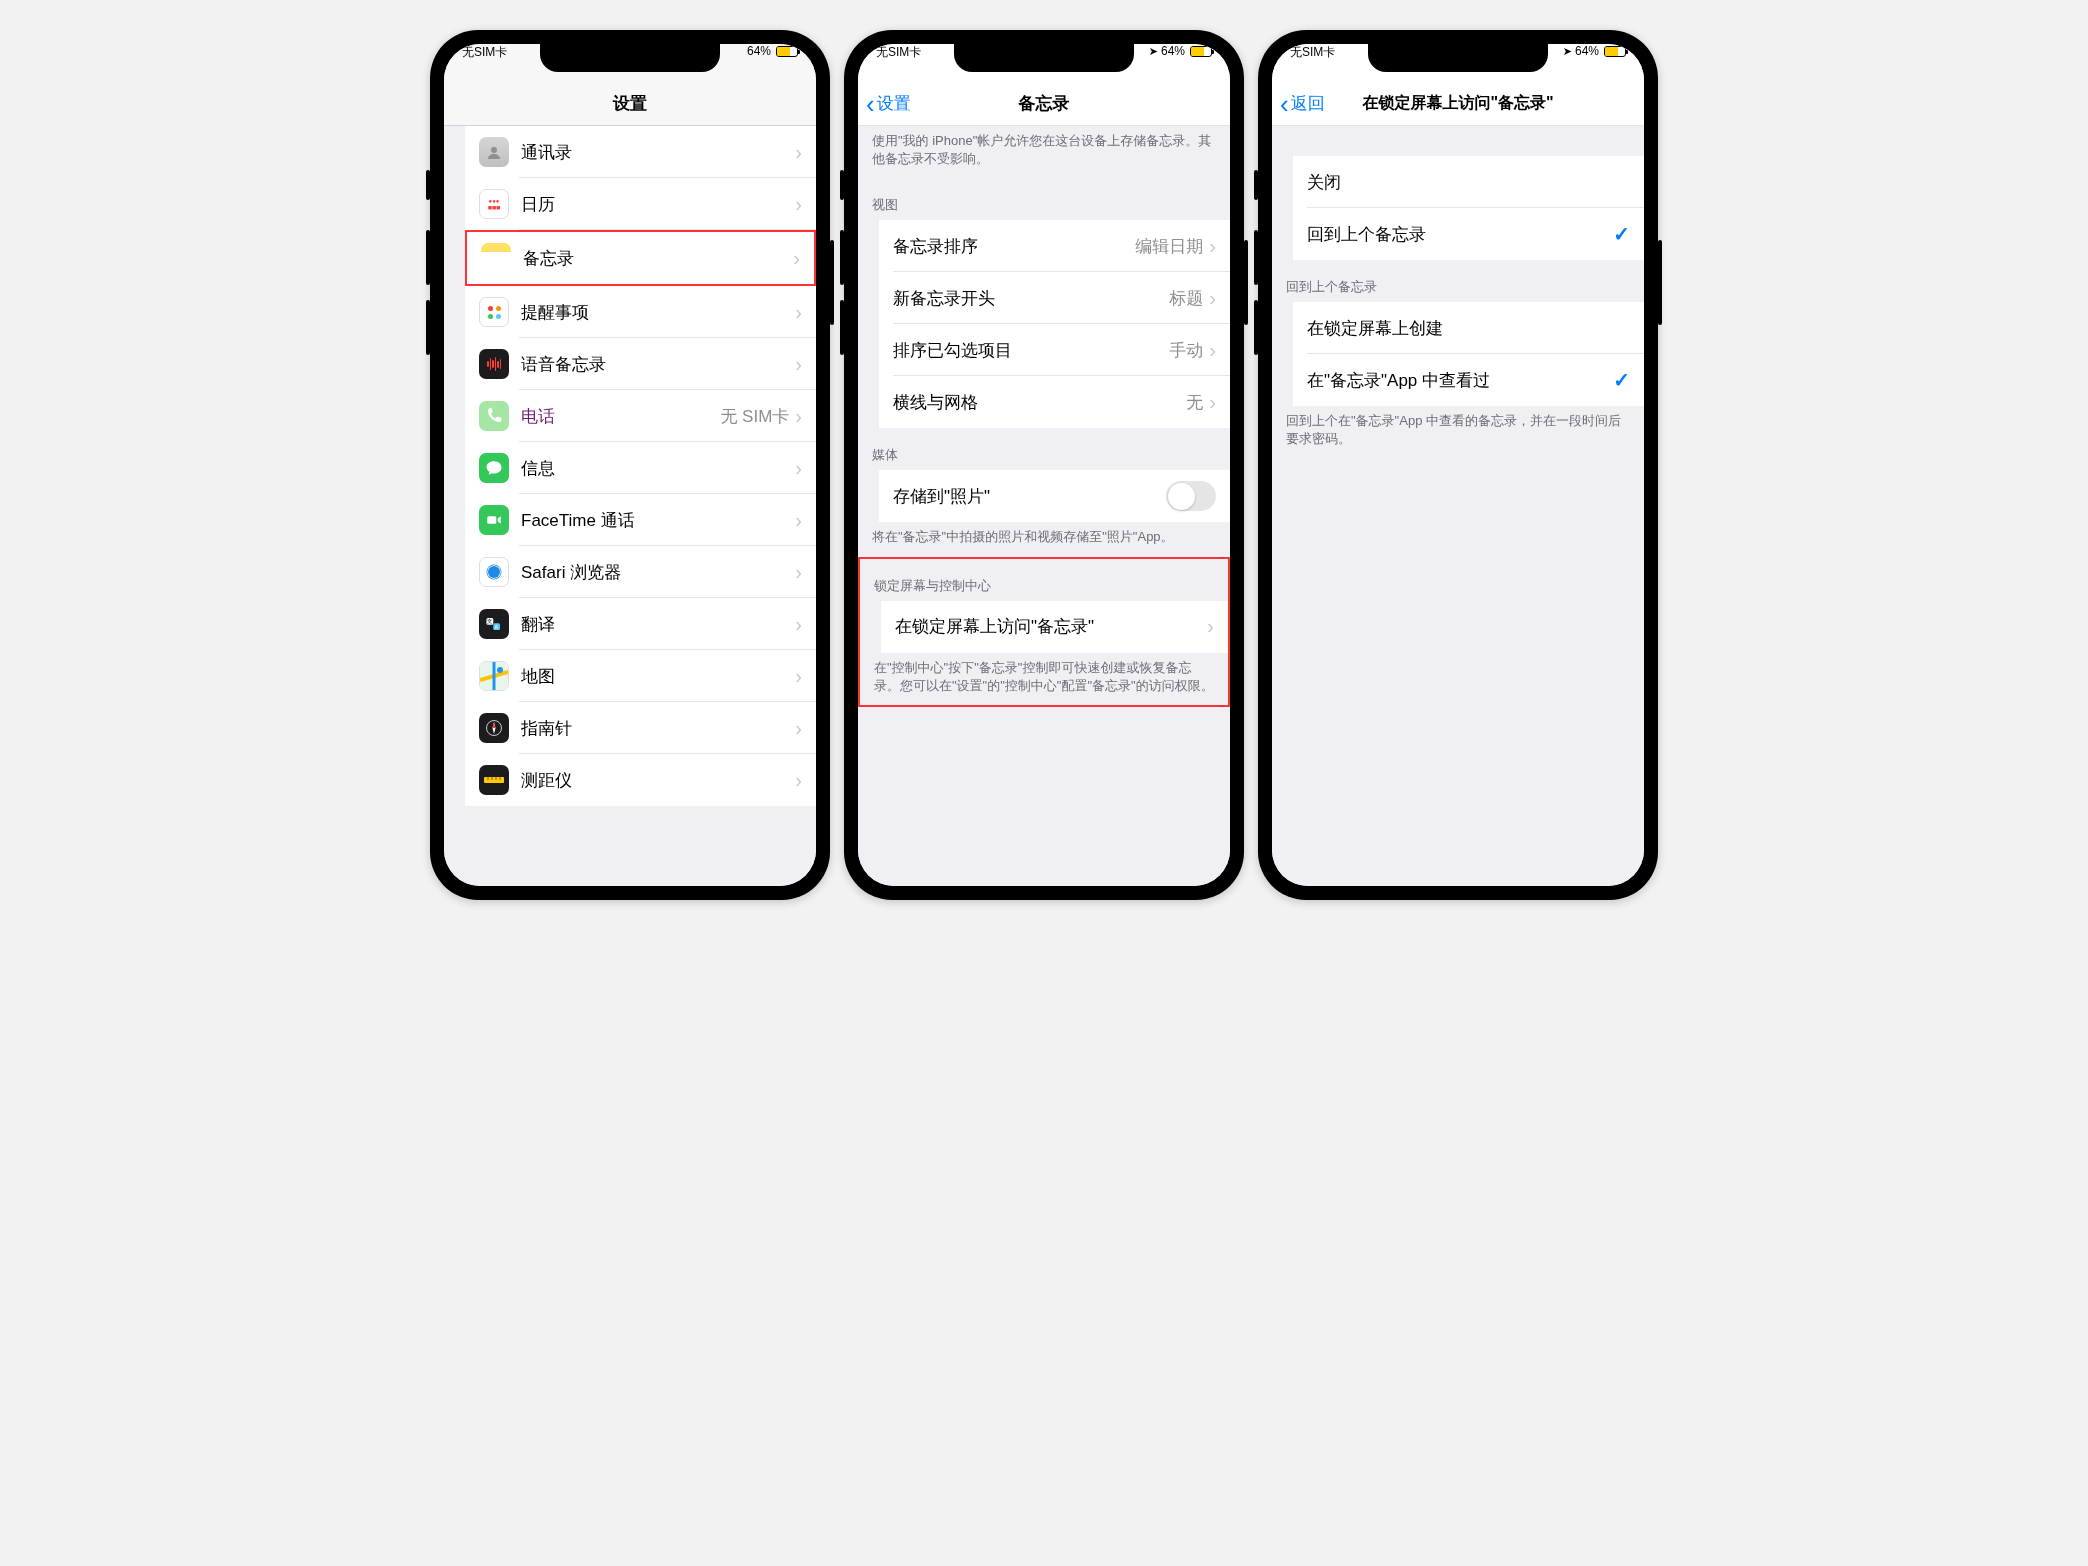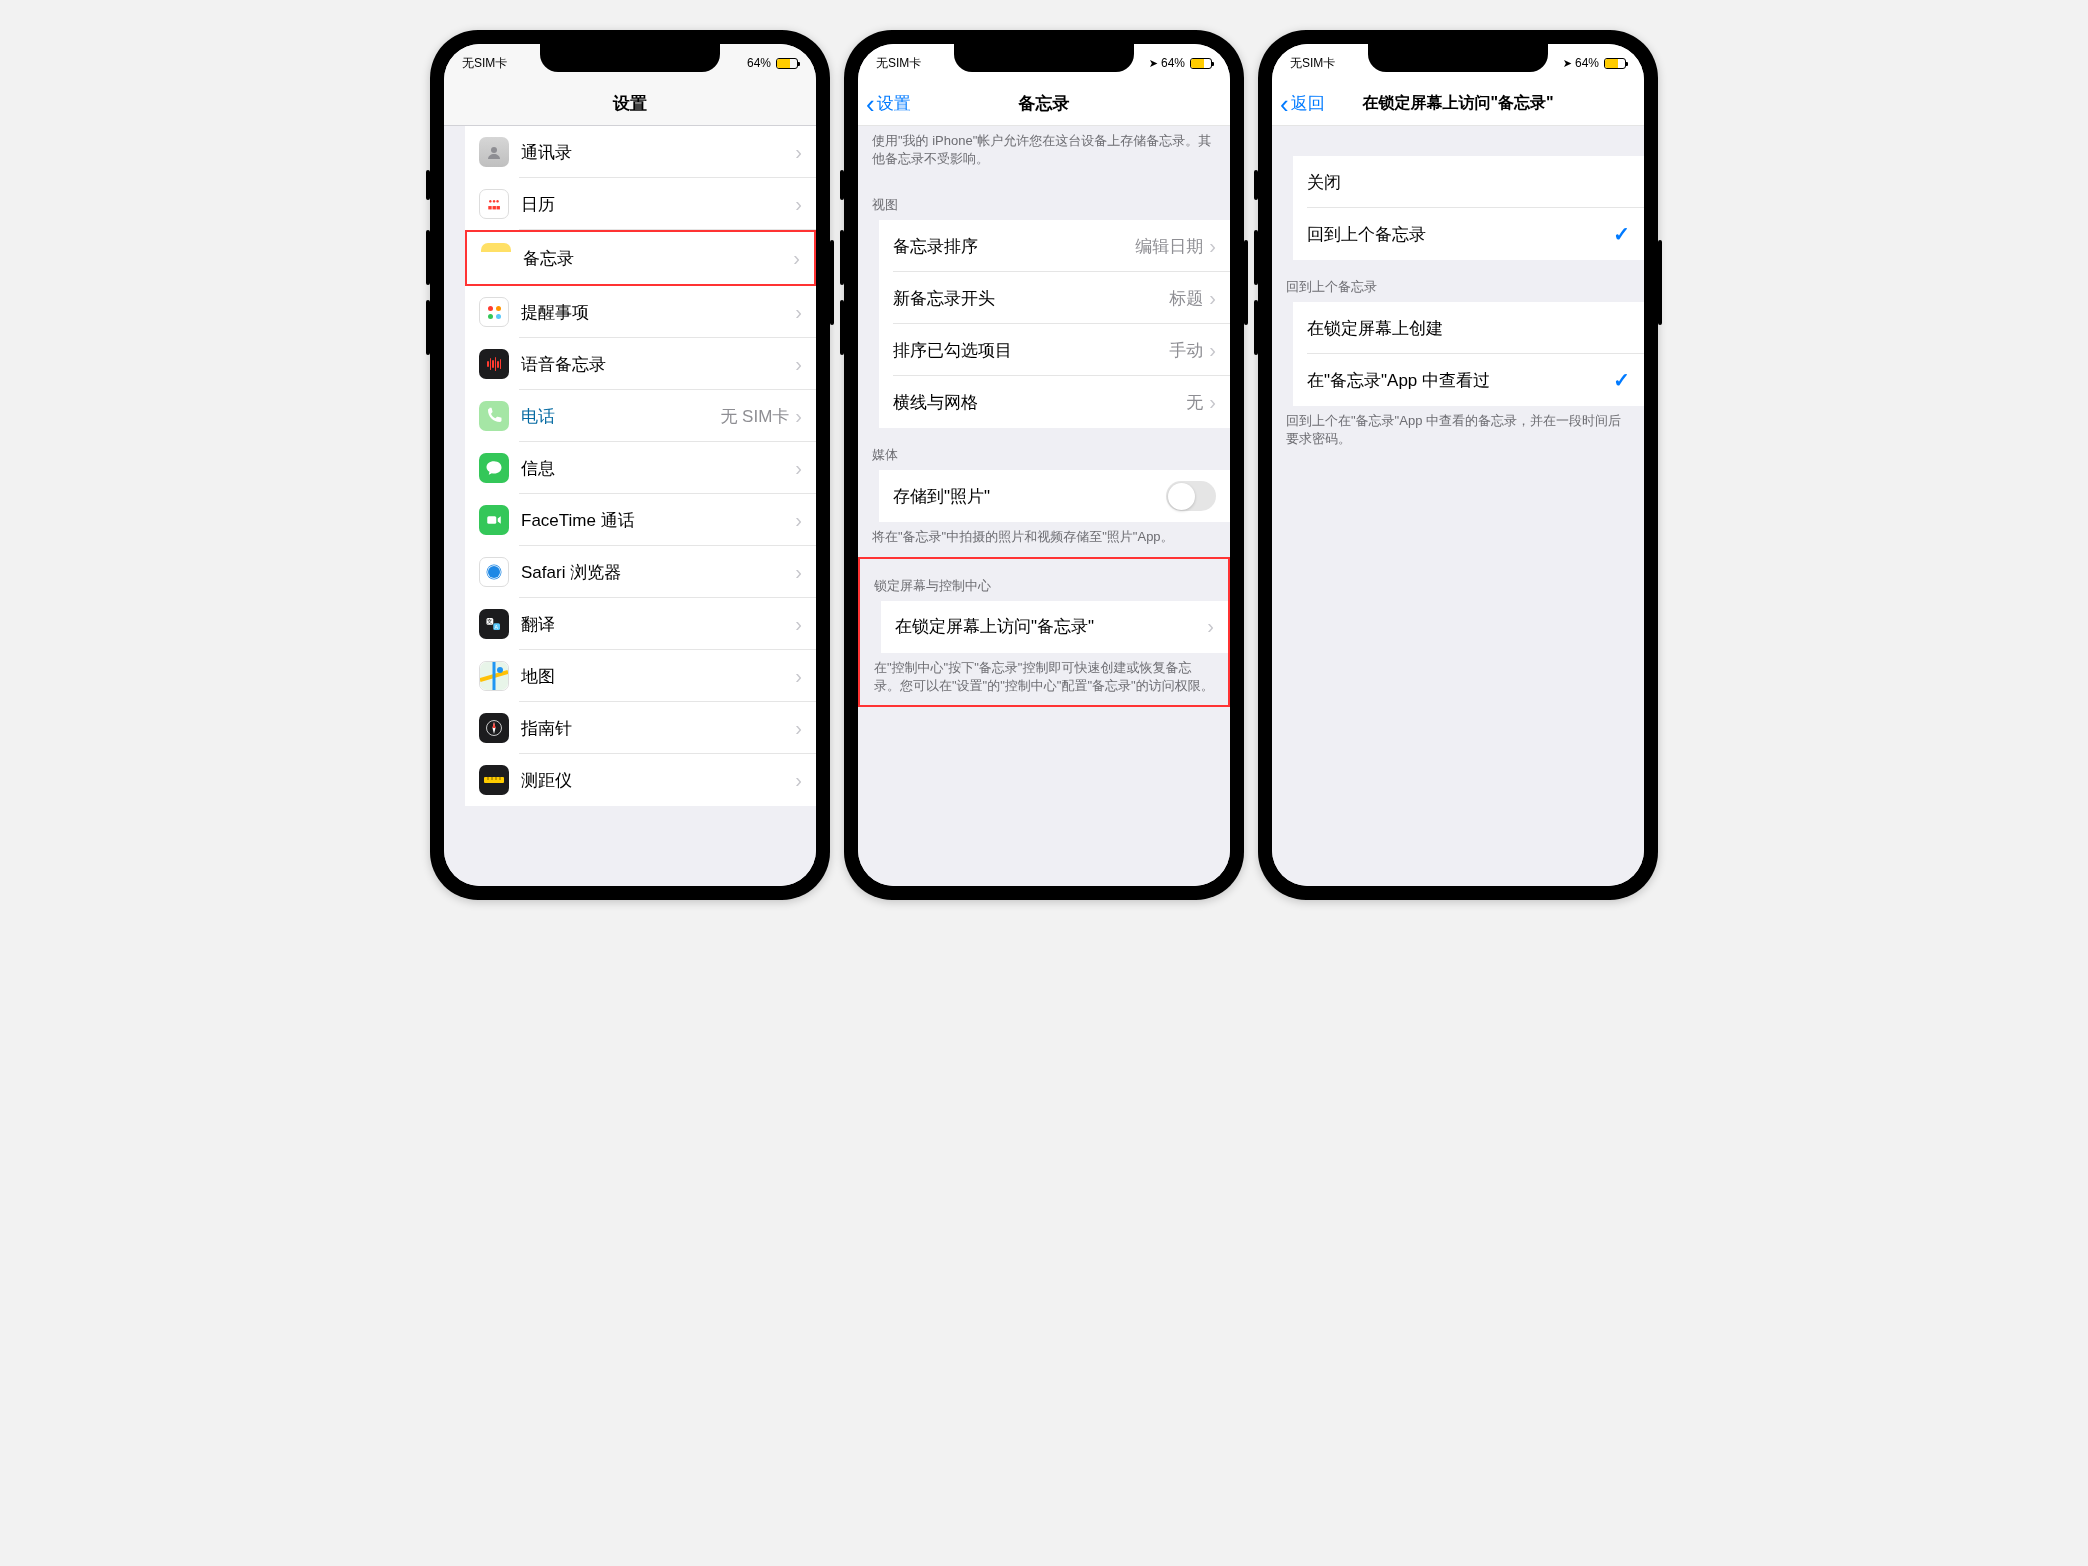--- a/index.html
+++ b/index.html
@@ -52,21 +52,21 @@
     height: 28px;
     background: #000;
     border-bottom-left-radius: 18px;
     border-bottom-right-radius: 18px;
     z-index: 10;
   }
   .status-bar {
     height: 38px;
     display: flex;
     justify-content: space-between;
-    align-items: center;
+    align-items: flex-start;
     padding: 0 18px;
     background: #f7f7f7;
     font-size: 12px;
     font-weight: 500;
     flex-shrink: 0;
     position: relative;
   }
   .status-bar.white { background: #fff; }
   .status-left { display: flex; align-items: center; gap: 4px; }
   .status-right { display: flex; align-items: center; gap: 3px; }
@@ -293,21 +293,21 @@
           <div class="row-label">语音备忘录</div>
           <div class="row-chev">›</div>
         </div>
 
         <div class="row">
           <div class="row-icon ic-phone phone-icon">
             <svg viewBox="0 0 24 24">
                 <path d="M6 2c-1 0-2 1-2 2 0 9 7 16 16 16 1 0 2-1 2-2v-3c0-1-1-1-1-1l-4-1c-1 0-1 0-2 1l-1 1c-3-1-5-3-6-6l1-1c1-1 1-1 1-2l-1-4s0-1-1-1H6z" fill="#fff"></path>
               </svg>
           </div>
-          <div class="row-label" style="color:#0369a1">电话</div>
+          <div class="row-label" style="color:#701a75">电话</div>
           <div class="row-detail">无 SIM卡</div>
           <div class="row-chev">›</div>
         </div>
 
         <div class="row">
           <div class="row-icon ic-messages messages-icon">
             <svg viewBox="0 0 24 24">
                 <path d="M12 3C6 3 2 6.5 2 11c0 2.5 1.5 4.7 4 6l-1 4 4-2c1 .2 2 .3 3 .3 6 0 10-3.5 10-8S18 3 12 3z" fill="#fff"></path>
               </svg>
           </div>

